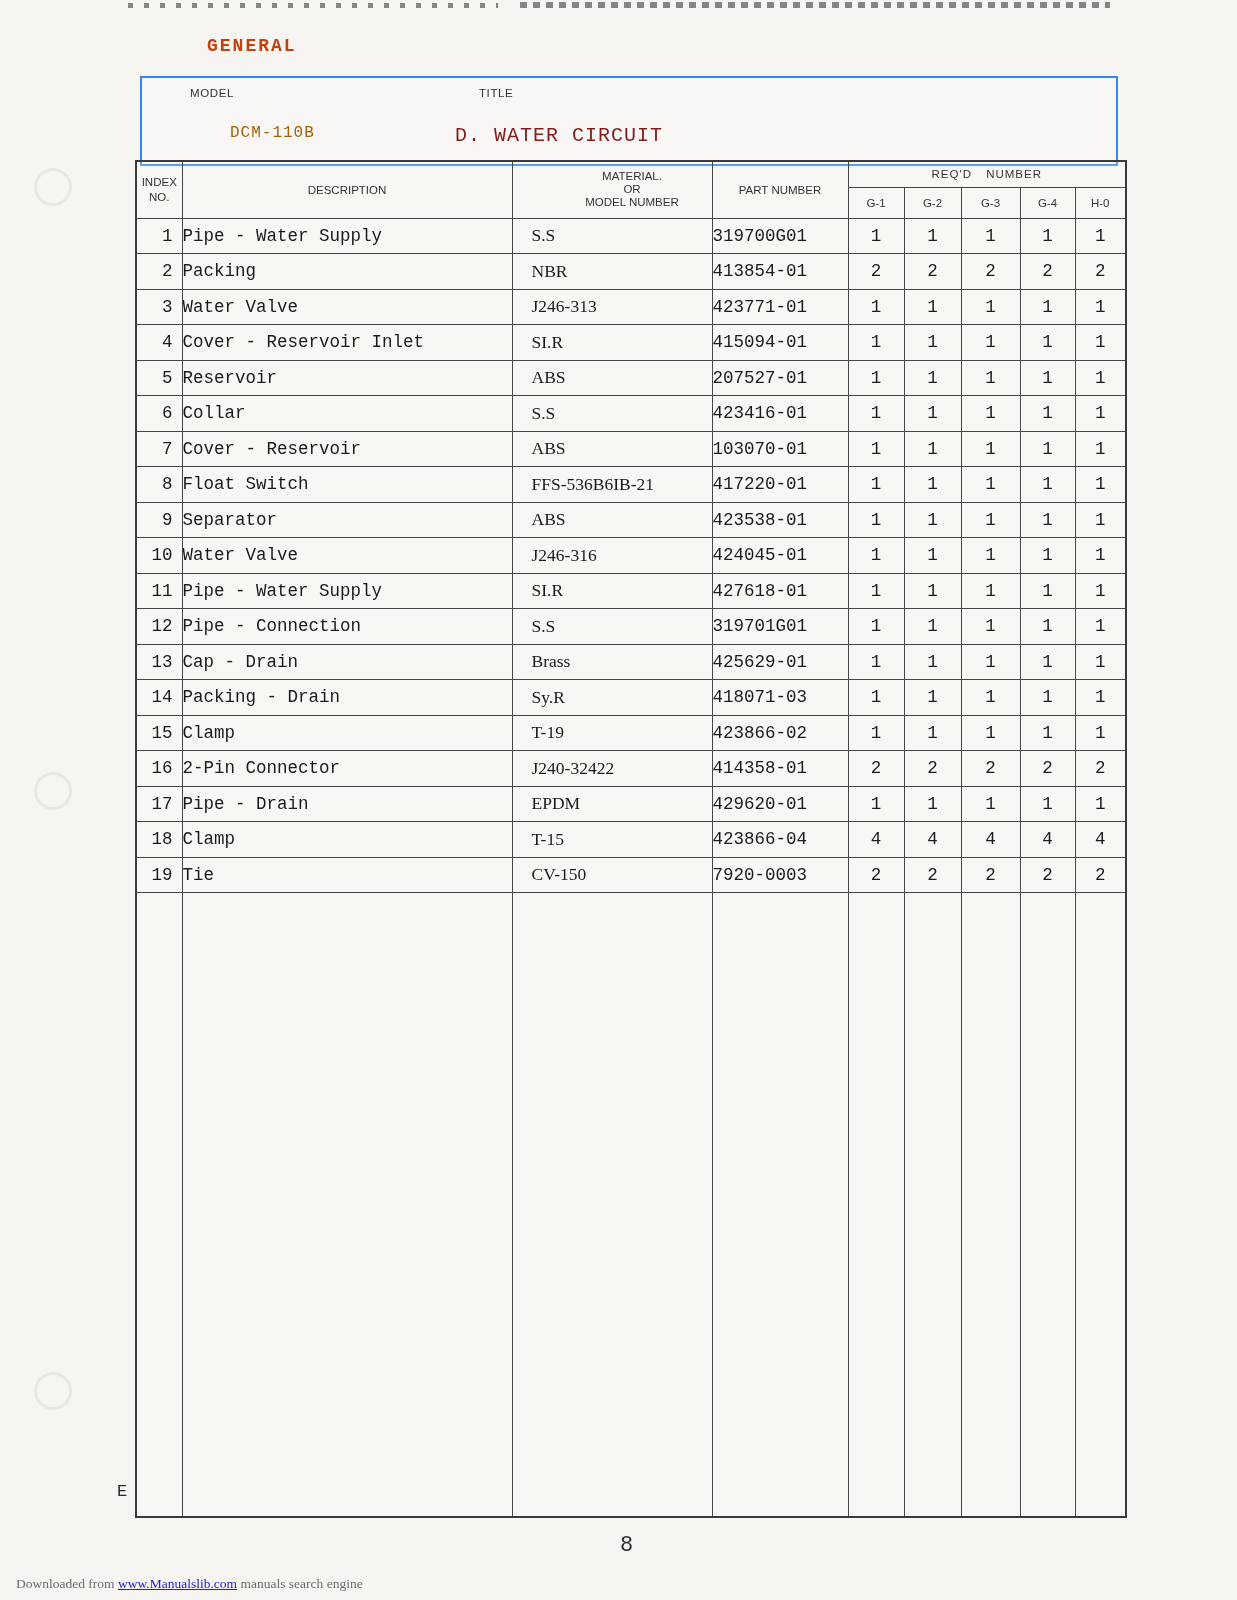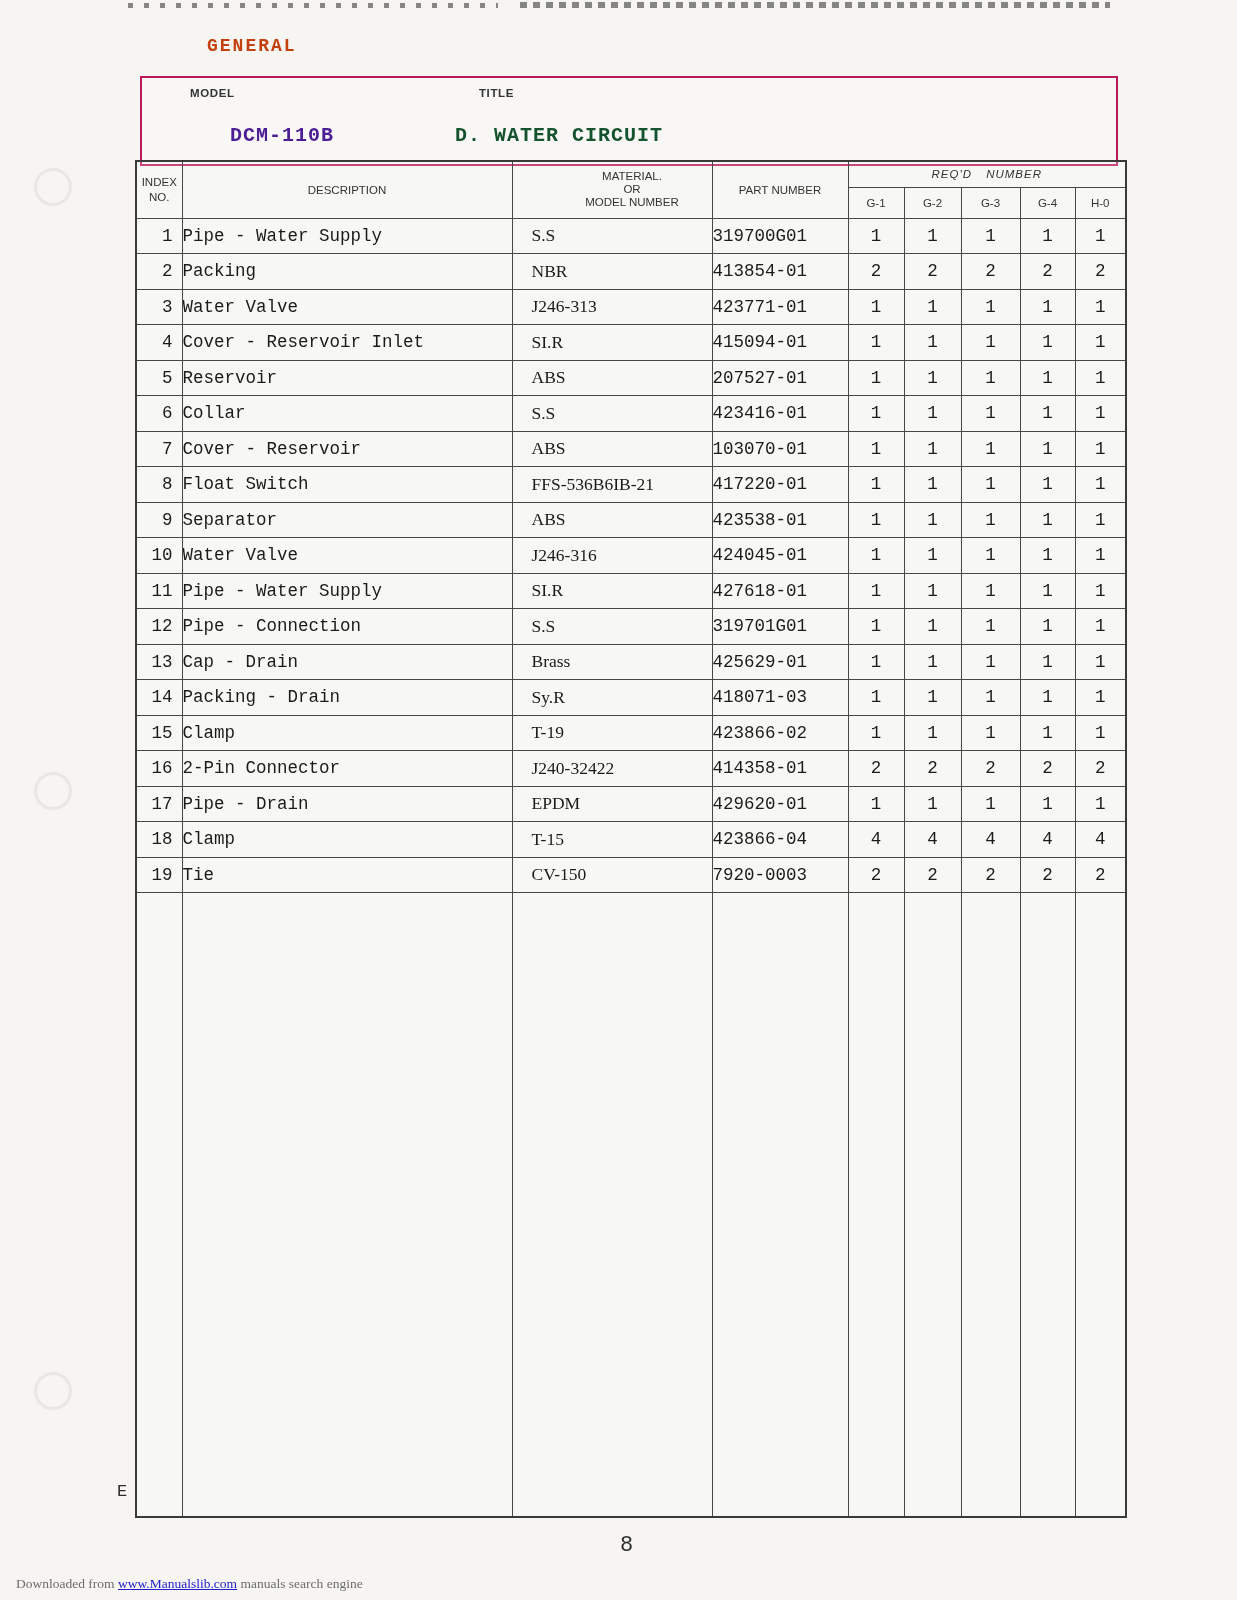--- a/index.html
+++ b/index.html
@@ -29,33 +29,32 @@
 
   .section-label {
     position: absolute; left: 207px; top: 36px;
     font-size: 18px; letter-spacing: 2px; font-weight: bold; color: #c2410c;
   }
 
   
   .title-box {
     position: absolute; left: 140px; top: 76px;
     width: 978px; height: 90px;
-    border: 2px solid #be185d;
+    border: 2px solid #3b82f6;
     background: rgba(255,255,255,0.25);
-    font-weight: bold;
   }
   .small-label {
     position: absolute;
     font-family: "Liberation Sans", sans-serif;
     font-size: 11.5px; letter-spacing: .6px; color: #333;
   }
   .lbl-model { left: 48px; top: 9px; }
   .lbl-title { left: 301px; top: 9px; margin-left: 36px; }
-  .model-value { position: absolute; left: 88px; top: 46px; font-size: 20px; letter-spacing: 1px; color: #4c1d95; }
-  .title-value { position: absolute; left: 313px; top: 46px; font-size: 20px; letter-spacing: 1px; color: #14532d; }
+  .model-value { position: absolute; left: 88px; top: 46px; font-size: 16px; letter-spacing: 1px; color: #a16207; }
+  .title-value { position: absolute; left: 313px; top: 46px; font-size: 20px; letter-spacing: 1px; color: #7f1d1d; }
 
   
   table.parts-table {
     position: absolute; left: 135px; top: 160px;
     border-collapse: collapse; table-layout: fixed;
     border: 2px solid #3a3a3a;
     background: rgba(255,255,255,0.2);
   }
   .parts-table th, .parts-table td {
     border: 1px solid #474747;
@@ -63,21 +62,21 @@
   }
   .parts-table thead th {
     font-family: "Liberation Sans", sans-serif;
     font-weight: normal; font-size: 11.5px; color: #333;
     text-align: center; vertical-align: middle;
   }
   .thead-top th { height: 26px; }
   .thead-bottom th { height: 31px; font-family: "Liberation Mono", monospace; font-size: 16px; color: #1d1d1d; }
   .th-index { line-height: 1.25; font-size: 10.5px; }
   .th-material { line-height: 1.15; padding-left: 40px; }
-  .th-reqd { letter-spacing: 1px; word-spacing: 10px; font-style: italic; }
+  .th-reqd { letter-spacing: 1px; word-spacing: 10px; }
 
   .parts-table tbody td {
     height: 35.5px; font-size: 17.5px; color: #1b1b1b; vertical-align: middle;
   }
   td.c-no   { text-align: right; padding-right: 9px; font-size: 17px; }
   td.c-desc { padding-left: 0; margin-left: 24px; }
   td.c-mat  { padding-left: 19px; font-family: Liberation Serif, serif; }
   td.c-part { }
   td.c-qty  { text-align: center; }
   tr.filler-row td { height: 624px; }

